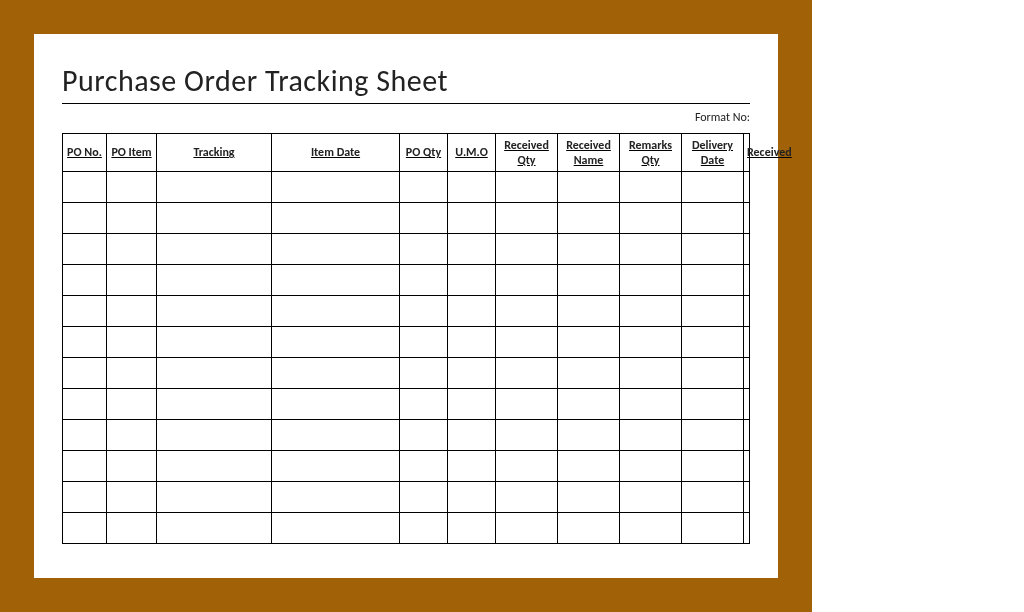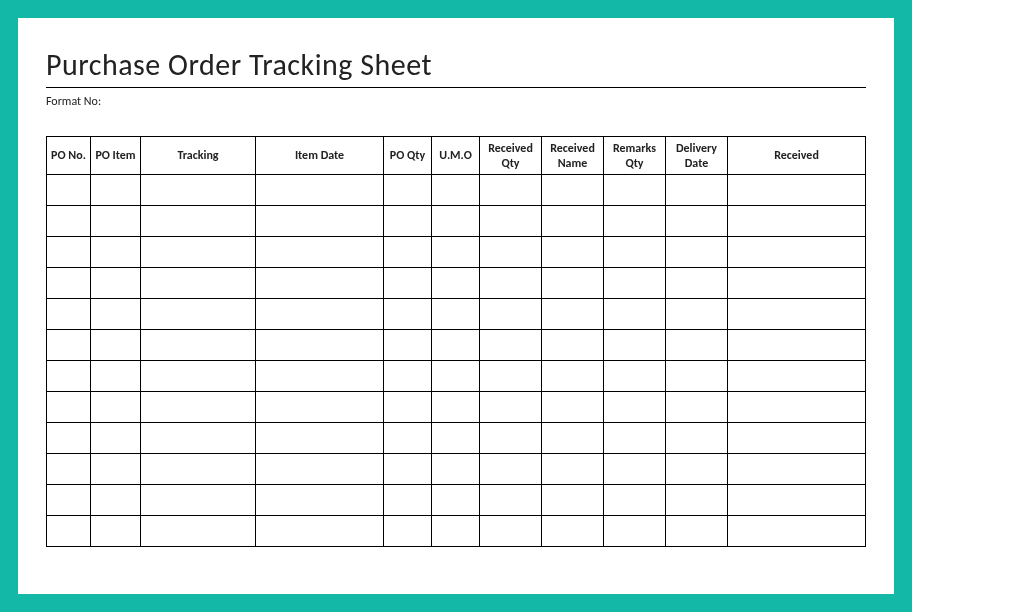--- a/index.html
+++ b/index.html
@@ -8,50 +8,52 @@
       box-sizing: border-box;
     }
     body {
       font-family: Calibri, 'Segoe UI', Arial, sans-serif;
       background: #fff;
       width: 1024px;
       height: 612px;
       overflow: hidden;
     }
     .outer-frame {
-      width: 912px;
+      width: 812px;
       height: 612px;
-      background: #14b8a6;
-      padding: 18px;
+      background: #a16207;
+      padding: 34px;
     }
     .inner-page {
       width: 100%;
       height: 100%;
       background: #fff;
       padding: 28px 28px 20px 28px;
       position: relative;
     }
     .title {
       font-size: 30px;
       font-weight: 300;
       color: #222;
       border-bottom: 1px solid #000;
       padding-bottom: 4px;
       margin-bottom: 6px;
       letter-spacing: 0.5px;
     }
     .format-row {
       font-size: 12px;
       color: #222;
-      margin-bottom: 28px;
+      margin-bottom: 9px;
+      text-align: right;
     }
     table {
       border-collapse: collapse;
       width: 100%;
       table-layout: fixed;
+      text-decoration: underline;
     }
     th, td {
       border: 1px solid #000;
       font-size: 12px;
       text-align: center;
       vertical-align: middle;
       padding: 2px 3px;
       color: #222;
     }
     th {

